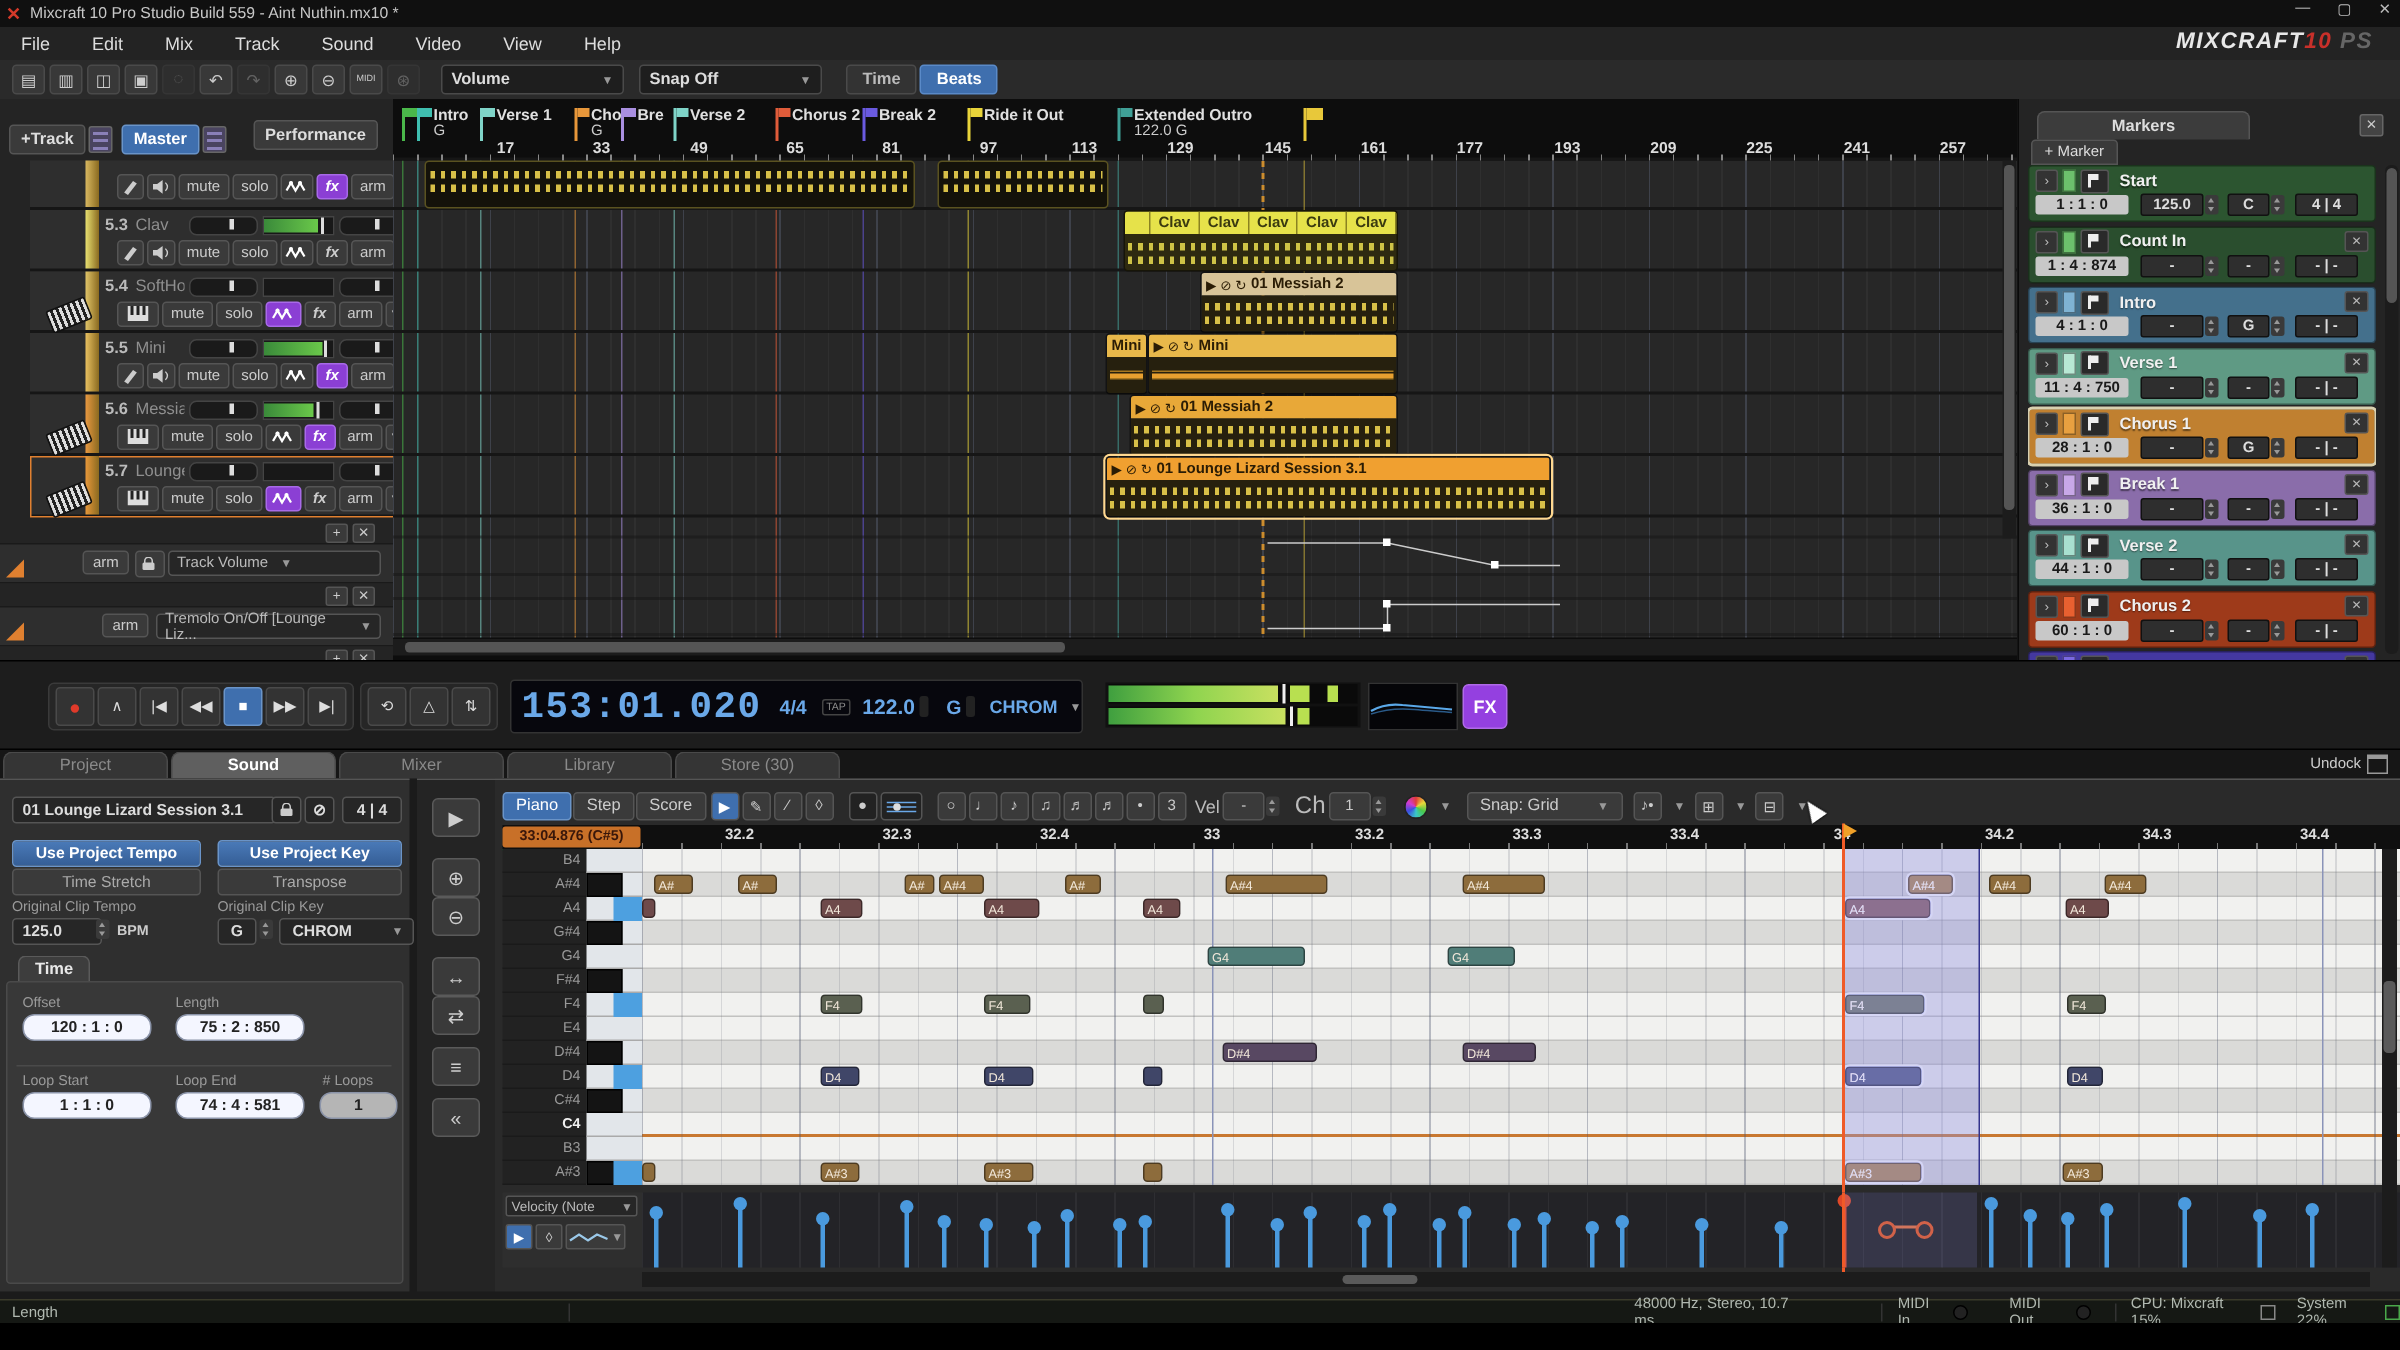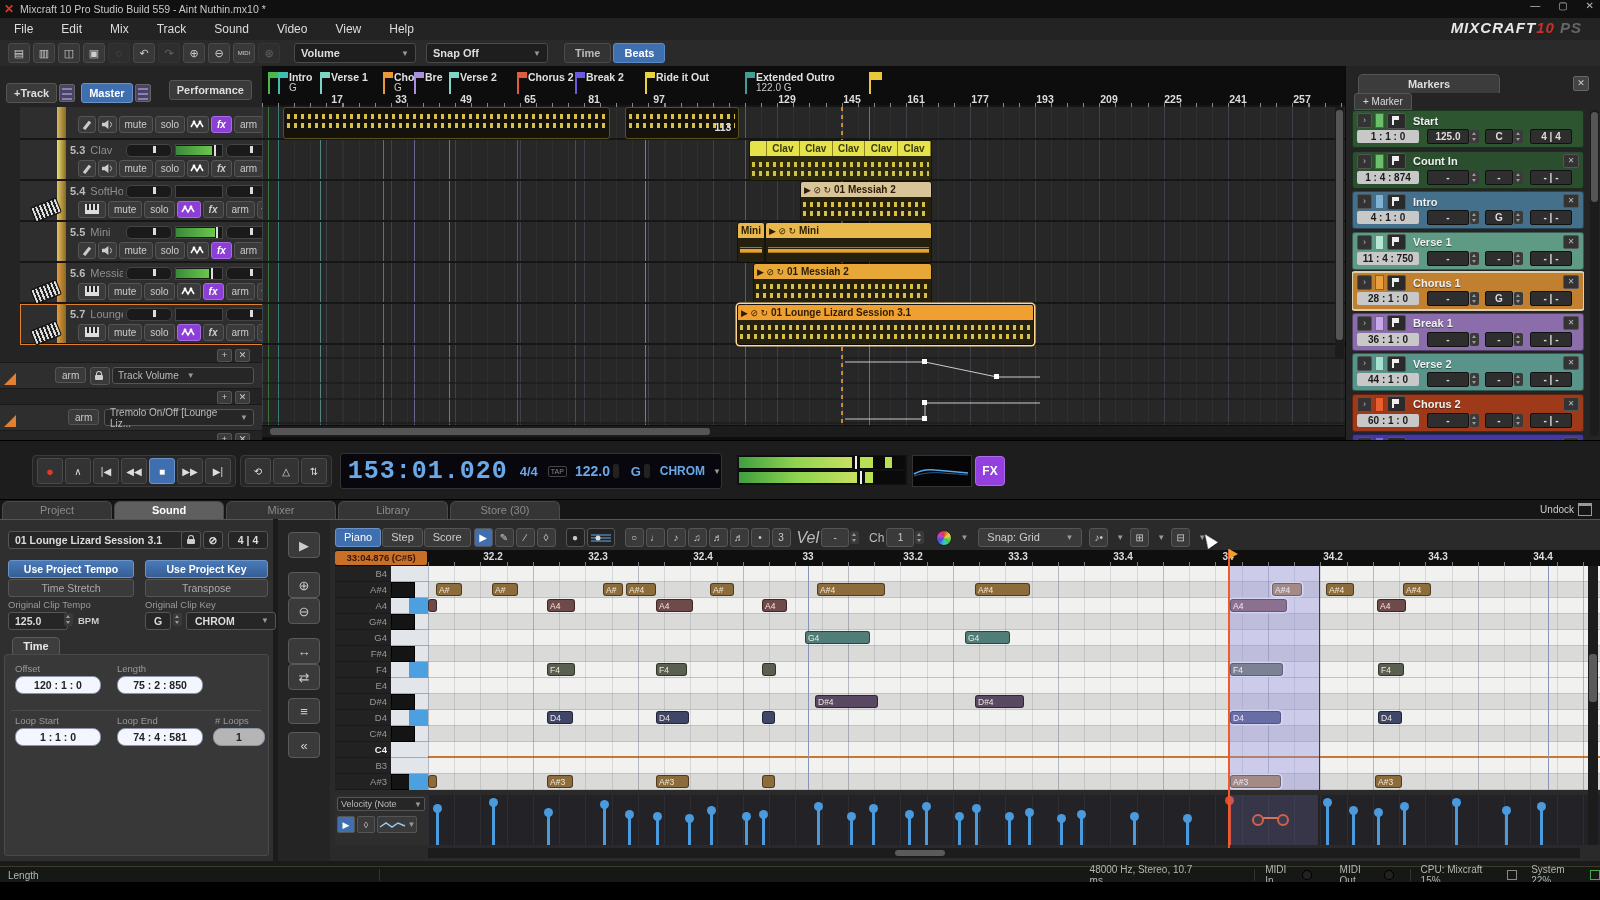--- a/index.html
+++ b/index.html
@@ -703,21 +703,21 @@
           <div class="pen" style="background: rgb(232, 200, 58); width: 11px; height: 8px;"></div>
         </div>
       </div>
     <div id="tl-ruler">
         <span style="left: 75px;">17</span>
         <span style="left: 139px;">33</span>
         <span style="left: 204px;">49</span>
         <span style="left: 268px;">65</span>
         <span style="left: 332px;">81</span>
         <span style="left: 397px;">97</span>
-        <span style="left: 461px; margin-top: 28px;">113</span>
+        <span style="left: 461px;">113</span>
         <span style="left: 525px;">129</span>
         <span style="left: 590px;">145</span>
         <span style="left: 654px;">161</span>
         <span style="left: 718px;">177</span>
         <span style="left: 783px;">193</span>
         <span style="left: 847px;">209</span>
         <span style="left: 911px; text-align: center;">225</span>
         <span style="left: 976px;">241</span>
         <span style="left: 1040px;">257</span>
       </div>
@@ -1030,24 +1030,24 @@
         </svg>
       </div>
       <div class="prb" style="margin-left: 10px;">○</div>
       <div class="prb" style="margin-left: 2px;">♩</div>
       <div class="prb" style="margin-left: 2px;">♪</div>
       <div class="prb" style="margin-left: 2px;">♫</div>
       <div class="prb" style="margin-left: 2px;">♬</div>
       <div class="prb" style="margin-left: 2px;">♬</div>
       <div class="prb">•</div>
       <div class="prb">3</div>
-      <span style="margin-left: 6px; font-size: 16px; color: rgb(187, 187, 187); font-style: italic;">Vel</span>
+      <span style="margin-left: 6px; font-size: 12px; color: rgb(187, 187, 187);">Vel</span>
       <div class="prb" style="width: 26px;">-</div>
       <div class="stp"></div>
-      <span style="margin-left: 8px; font-size: 12px; color: rgb(187, 187, 187);">Ch</span>
+      <span style="margin-left: 8px; font-size: 16px; color: rgb(187, 187, 187);">Ch</span>
       <div class="prb" style="width: 26px;">1</div>
       <div class="stp"></div>
       <div class="wheel" style="margin-left: 10px;"></div>
       <span class="caret">▼</span>
       <div class="prtab" style="margin-left: 10px; width: 86px; display: flex; justify-content: space-between;">
         <span>Snap: Grid</span>
         <span class="caret">▼</span>
       </div>
       <div class="prb" style="margin-left: 6px;">♪•</div>
       <span class="caret">▼</span>

